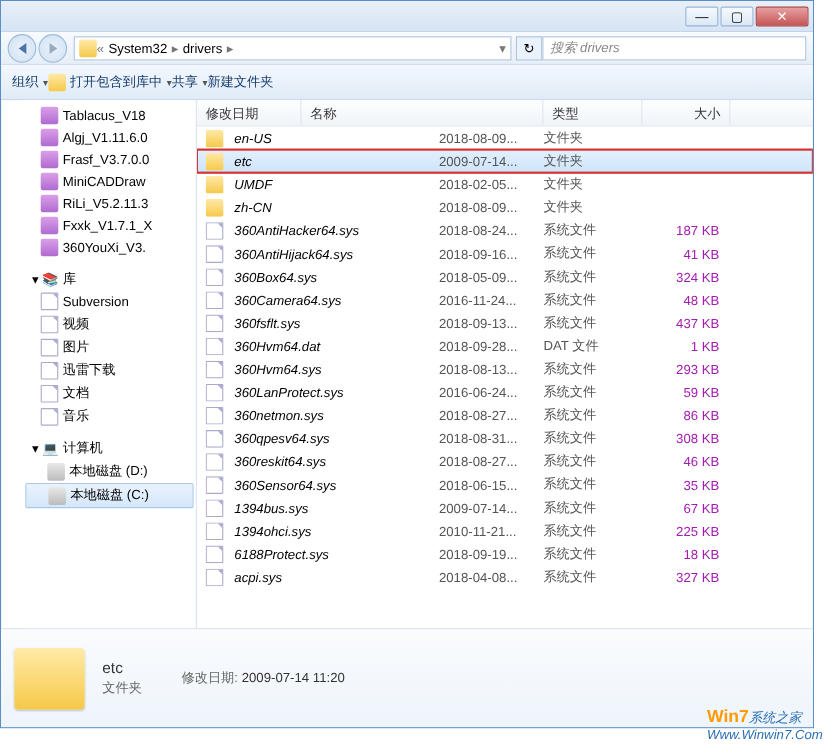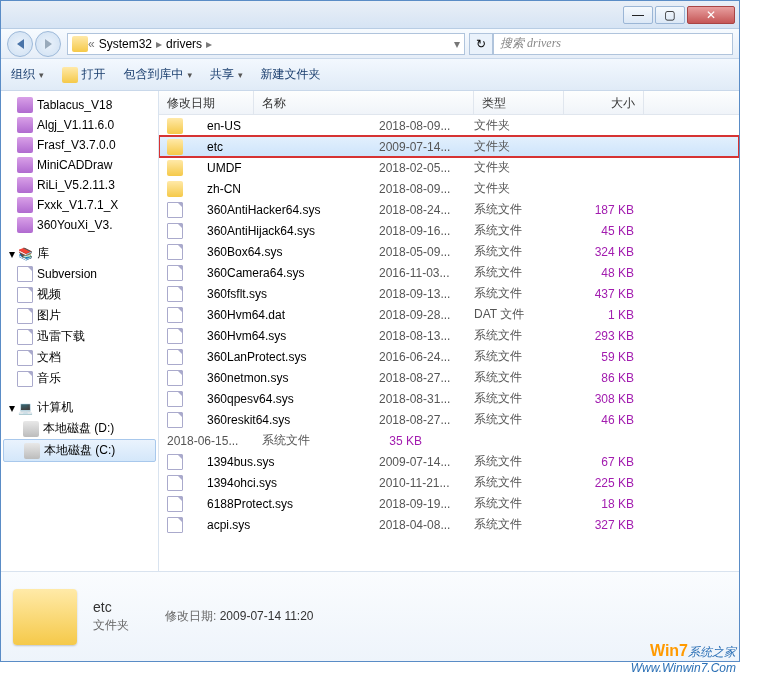--- a/index.html
+++ b/index.html
@@ -7,52 +7,52 @@
 .window { position: absolute; top: 0; left: 10; width: 740px; border: 1px solid #5a8cc6; background: #fff; }
 .titlebar { height: 28px; background: linear-gradient(#e9eff7,#d6e4f4); display: flex; justify-content: flex-end; align-items: center; padding-right: 4px; border-bottom: 1px solid #b8cde4; }
 .tb-btn { width: 30px; height: 18px; margin-left: 2px; border: 1px solid #9bb6d6; background: linear-gradient(#f5f9fd,#dce8f6); display: flex; align-items: center; justify-content: center; border-radius: 2px; cursor: pointer; }
 .tb-close { width: 48px; background: linear-gradient(#e8a0a0,#c55656); border-color: #a84444; color: #fff; }
 .navbar { height: 30px; background: linear-gradient(#f7fbff,#e6eef8); display: flex; align-items: center; padding: 0 6px; border-bottom: 1px solid #c9d8ea; }
 .nav-arrow { width: 26px; height: 26px; border-radius: 50%; background: radial-gradient(#eaf2fb,#cfe0f2); border: 1px solid #9db9d9; display: flex; align-items: center; justify-content: center; margin-right: 2px; cursor: pointer; }
 .breadcrumb { flex: 1; height: 22px; background: #fff; border: 1px solid #b0c4dc; margin: 0 4px; display: flex; align-items: center; padding: 0 4px; }
 .bc-item { padding: 0 4px; cursor: pointer; }
 .bc-sep { color: #777; }
 .refresh { width: 24px; height: 22px; border: 1px solid #b0c4dc; background: #eaf2fb; display: flex; align-items: center; justify-content: center; cursor: pointer; }
-.search { width: 240px; height: 22px; border: 1px solid #b0c4dc; background: #fff; padding: 0 6px; color: #888; font-style: italic; display: flex; align-items: center; font-family: Liberation Serif, serif; }
-.toolbar { height: 32px; background: linear-gradient(#f3f8fe,#e0ebf7); display: flex; align-items: center; padding: 0 10px; gap: 18px; border-bottom: 1px solid #c9d8ea; color: #1a3e6e; }
+.search { width: 240px; height: 22px; border: 1px solid #b0c4dc; background: #fff; padding: 0 6px; color: #888; font-style: italic; display: flex; align-items: center; }
+.toolbar { height: 32px; background: linear-gradient(#f3f8fe,#e0ebf7); display: flex; align-items: center; padding: 0 10px; border-bottom: 1px solid #c9d8ea; color: #1a3e6e; }
 .tool-item { display: flex; align-items: center; gap: 4px; cursor: pointer; }
 .tool-drop::after { content: " ▾"; font-size: 9px; color: #555; }
-.body { display: flex; height: 480px; }
+.body { display: flex; height: 480px; padding-left: 20px; }
 .tree { width: 158px; border-right: 1px solid #d9e3ef; overflow: hidden; padding: 4px 2px; background: #fff; }
 .tree-item { display: flex; align-items: center; gap: 4px; padding: 2px 4px 2px 14px; white-space: nowrap; overflow: hidden; text-overflow: ellipsis; cursor: pointer; }
 .tree-item.lib { padding-left: 6px; font-weight: 500; margin-top: 8px; }
 .tree-item.disk { padding-left: 20px; }
 .tree-sel { background: linear-gradient(#eaf3fd,#d4e7fa); border: 1px solid #a8c8ec; border-radius: 2px; }
 .ico { width: 16px; height: 16px; display: inline-flex; align-items: center; justify-content: center; flex-shrink: 0; }
 .ico-folder { background: linear-gradient(#ffe9a8,#f5c949); border-radius: 2px; }
 .ico-file { background: #fff; border: 1px solid #aac; border-radius: 1px; position: relative; }
 .ico-file::after { content: ""; position: absolute; top: 0; right: 0; border-style: solid; border-width: 0 4px 4px 0; border-color: transparent #aac transparent transparent; }
 .ico-rar { background: linear-gradient(#d9a0e8,#b06ad0); border-radius: 2px; }
 .ico-drive { background: linear-gradient(#e8e8e8,#bcbcbc); border-radius: 2px; }
 .list { flex: 1; overflow: hidden; }
 .list-head { display: flex; height: 24px; border-bottom: 1px solid #e0e6ee; background: linear-gradient(#fdfefe,#f0f4f9); }
 .lh { padding: 4px 8px; border-right: 1px solid #e0e6ee; color: #333; cursor: pointer; }
 .lh-name { width: 220px; } .lh-date { width: 95px; } .lh-type { width: 90px; } .lh-size { width: 80px; text-align: right; font-family: Liberation Serif, serif; }
 .list-body { overflow-y: auto; height: 456px; }
 .row { display: flex; align-items: center; height: 21px; padding-left: 8px; cursor: pointer; }
 .row.sel { background: linear-gradient(#e3f0fd,#cde4fb); }
 .row.hl { outline: 2px solid #d63333; outline-offset: -1px; }
-.rc-name { width: 212px; display: flex; align-items: center; gap: 24px; white-space: nowrap; overflow: hidden; }
+.rc-name { width: 212px; display: flex; align-items: center; gap: 10px; white-space: nowrap; overflow: hidden; font-style: italic; }
 .rc-date { width: 95px; color: #555; } .rc-type { width: 90px; color: #555; } .rc-size { width: 70px; text-align: right; color: #a21caf; }
 .details { height: 90px; border-top: 1px solid #d9e3ef; background: linear-gradient(#fafcfe,#eef4fb); display: flex; align-items: center; padding: 8px 12px; gap: 16px; }
 .big-folder { width: 64px; height: 56px; background: linear-gradient(#ffeaa8,#f5c949); border-radius: 4px; box-shadow: 0 1px 2px rgba(0,0,0,.2); }
 .det-text { color: #333; }
 .det-name { font-size: 14px; }
 .det-meta { color: #666; margin-top: 2px; }
-.watermark { position: absolute; right: 24px; bottom: 10px; color: #2a6fb5; font-family: "Microsoft YaHei"; text-align: right; font-size: 13px; font-style: italic; }
+.watermark { position: absolute; right: 12px; bottom: 10px; color: #2a6fb5; font-family: "Microsoft YaHei"; text-align: left; font-size: 13px; font-style: italic; }
 .watermark b { color: #ff9a00; font-size: 16px; font-style: normal; }
 .tri { display:inline-block; width:0;height:0;border-style:solid; }
 </style>
 </head>
 <body>
 
 <div class="window">
 
   <div class="titlebar">
     <div class="tb-btn">
@@ -216,37 +216,37 @@
             <div class="rc-type">系统文件</div>
             <div class="rc-size">187 KB</div>
           </div>
           <div class="row">
             <div class="rc-name">
               <span class="ico ico-file"></span>
               <span>360AntiHijack64.sys</span>
             </div>
             <div class="rc-date">2018-09-16...</div>
             <div class="rc-type">系统文件</div>
-            <div class="rc-size">45 KB</div>
+            <div class="rc-size">41 KB</div>
           </div>
           <div class="row">
             <div class="rc-name">
               <span class="ico ico-file"></span>
               <span>360Box64.sys</span>
             </div>
             <div class="rc-date">2018-05-09...</div>
             <div class="rc-type">系统文件</div>
             <div class="rc-size">324 KB</div>
           </div>
           <div class="row">
             <div class="rc-name">
               <span class="ico ico-file"></span>
               <span>360Camera64.sys</span>
             </div>
-            <div class="rc-date">2016-11-03...</div>
+            <div class="rc-date">2016-11-24...</div>
             <div class="rc-type">系统文件</div>
             <div class="rc-size">48 KB</div>
           </div>
           <div class="row">
             <div class="rc-name">
               <span class="ico ico-file"></span>
               <span>360fsflt.sys</span>
             </div>
             <div class="rc-date">2018-09-13...</div>
             <div class="rc-type">系统文件</div>
@@ -300,20 +300,24 @@
           <div class="row">
             <div class="rc-name">
               <span class="ico ico-file"></span>
               <span>360reskit64.sys</span>
             </div>
             <div class="rc-date">2018-08-27...</div>
             <div class="rc-type">系统文件</div>
             <div class="rc-size">46 KB</div>
           </div>
           <div class="row">
+            <div class="rc-name">
+              <span class="ico ico-file"></span>
+              <span>360Sensor64.sys</span>
+            </div>
             <div class="rc-date">2018-06-15...</div>
             <div class="rc-type">系统文件</div>
             <div class="rc-size">35 KB</div>
           </div>
           <div class="row">
             <div class="rc-name">
               <span class="ico ico-file"></span>
               <span>1394bus.sys</span>
             </div>
             <div class="rc-date">2009-07-14...</div>

